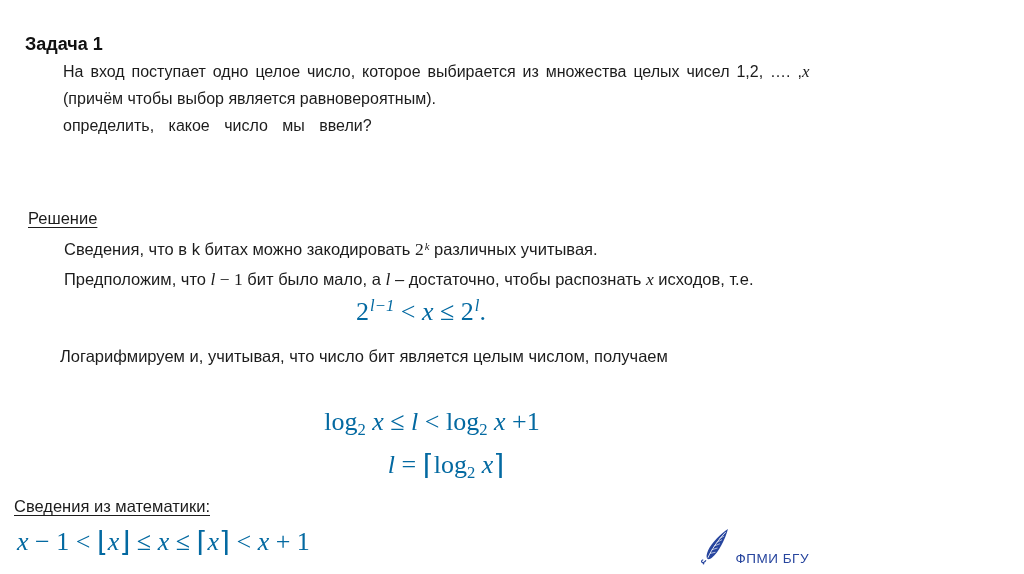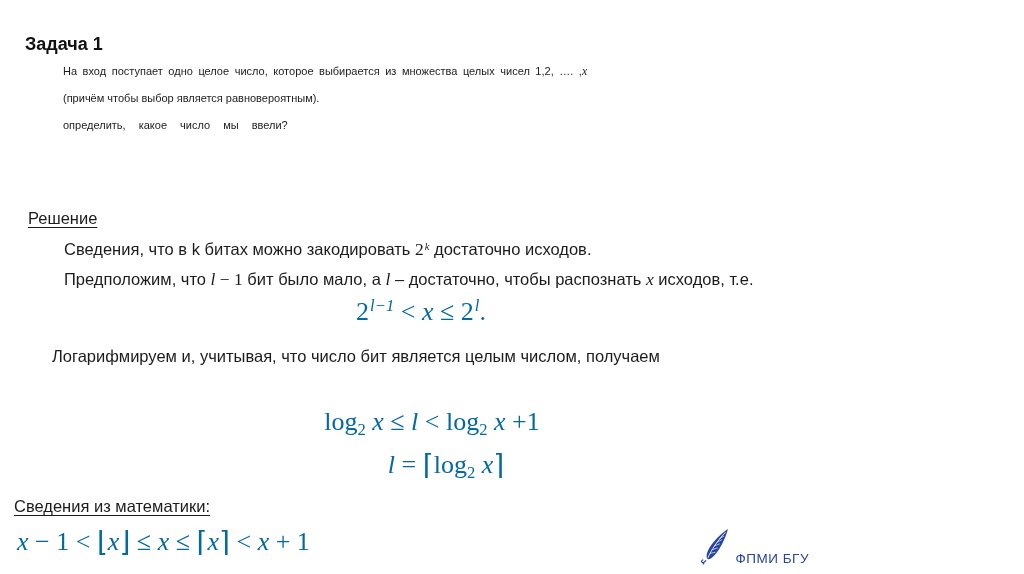--- a/index.html
+++ b/index.html
@@ -21,21 +21,21 @@
   .problem-title {
     left: 25px; top: 34px;
     font-size: 18px;
     font-weight: bold;
     color: #111111;
     white-space: nowrap;
   }
   .problem-paragraph {
     left: 63px; top: 58px;
     width: 890px;
-    font-size: 11px;
+    font-size: 16px;
     line-height: 27px;
   }
   .p-line { white-space: nowrap; }
   .p-line:nth-child(1) { word-spacing: 2.5px; }
   .p-line:nth-child(3) { word-spacing: 10px; }
 
   .section-label {
     font-size: 16.5px;
     text-decoration: underline;
     text-underline-offset: 3px;
@@ -44,21 +44,21 @@
   .solution-label { left: 28px; top: 209px; }
 
   .solution-lines {
     left: 64px; top: 236px;
     font-size: 16.5px;
     line-height: 26.5px;
   }
   .s-line { white-space: nowrap; }
 
   .note-line {
-    left: 52px; top: 347px;
+    left: 60px; top: 347px;
     font-size: 16.5px;
     white-space: nowrap;
   }
 
   .formula {
     font-family: "Liberation Serif", "DejaVu Serif", serif;
     font-size: 26px;
     color: #0369a1;
     line-height: 31px;
     white-space: nowrap;
@@ -121,21 +121,21 @@
 
   <div class="abs problem-paragraph">
     <div class="p-line"><span class="r-p">На вход поступает одно целое число, которое выбирается из множества целых чисел 1,2, …. ,</span><span class="r-mi">x</span></div>
     <div class="p-line"><span class="r-p">(причём чтобы выбор является равновероятным).</span></div>
     <div class="p-line"><span class="r-p">определить, какое число мы ввели?</span></div>
   </div>
 
   <div class="abs section-label solution-label">Решение</div>
 
   <div class="abs solution-lines">
-    <div class="s-line"><span class="r-p">Сведения, что в k битах можно закодировать </span><span class="r-m">2</span><span class="r-sup">k</span><span class="r-p"> достаточно исходов.</span></div>
+    <div class="s-line"><span class="r-p">Сведения, что в k битах можно закодировать </span><span class="r-m">2</span><span class="r-sup">k</span><span class="r-p"> различных учитывая.</span></div>
     <div class="s-line"><span class="r-p">Предположим, что </span><span class="r-mi">l</span><span class="r-m"> − 1</span><span class="r-p"> бит было мало, а </span><span class="r-mi">l</span><span class="r-p"> – достаточно, чтобы распознать </span><span class="r-mi">x</span><span class="r-p">  исходов, т.е.</span></div>
   </div>
 
   <div class="abs formula formula-centered f-bound"><span class="r-m">2</span><span class="r-sup">l−1</span><span class="r-m"> &lt; </span><span class="r-mi">x</span><span class="r-m"> ≤ </span><span class="r-m">2</span><span class="r-sup">l</span><span class="r-m">.</span></div>
 
   <div class="abs note-line"><span class="r-p">Логарифмируем и, учитывая, что число бит является целым числом, получаем</span></div>
 
   <div class="abs formula formula-centered f-log"><span class="r-m">log</span><span class="r-sub">2</span><span class="r-m"> </span><span class="r-mi">x</span><span class="r-m"> ≤ </span><span class="r-mi">l</span><span class="r-m"> &lt; </span><span class="r-m">log</span><span class="r-sub">2</span><span class="r-m"> </span><span class="r-mi">x</span><span class="r-m"> +1</span></div>
 
   <div class="abs formula formula-centered f-ceil"><span class="r-mi">l</span><span class="r-m"> = </span><span class="r-br">⌈</span><span class="r-m">log</span><span class="r-sub">2</span><span class="r-m"> </span><span class="r-mi">x</span><span class="r-br">⌉</span></div>

